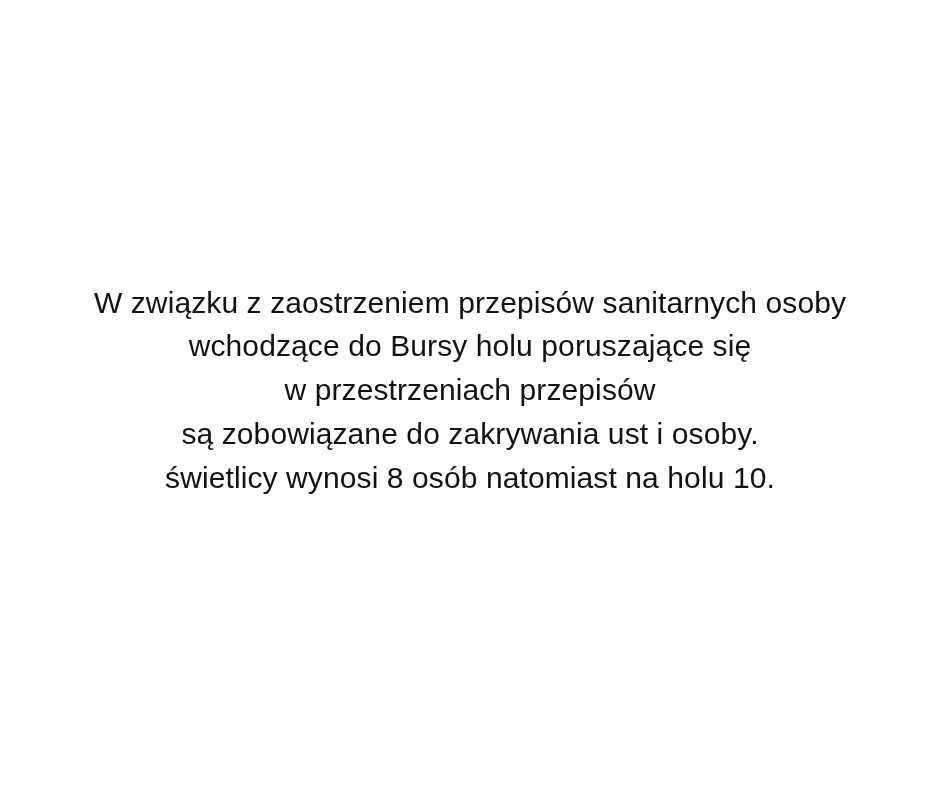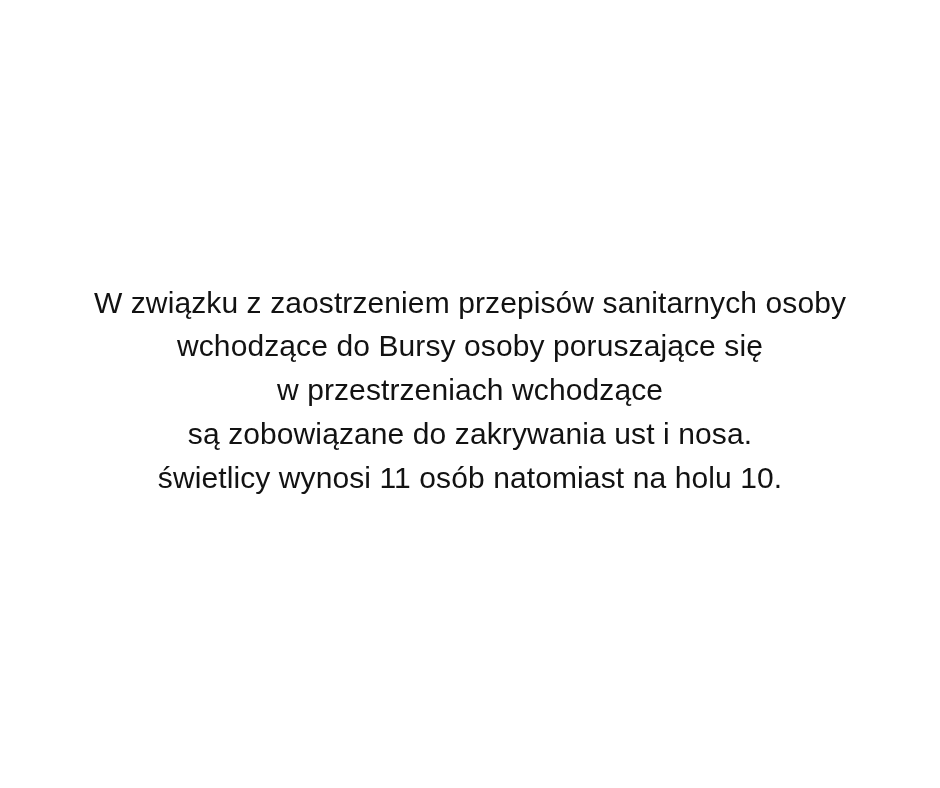--- a/index.html
+++ b/index.html
@@ -36,18 +36,18 @@
     display: block;
     white-space: nowrap;
   }
 </style>
 </head>
 <body>
 
 <div class="page">
   <div class="notice">
     <span class="line">W związku z zaostrzeniem przepisów sanitarnych osoby</span>
-    <span class="line">wchodzące do Bursy osoby poruszające się</span>
-    <span class="line">w przestrzeniach wchodzące</span>
-    <span class="line">są zobowiązane do zakrywania ust i nosa.</span>
-    <span class="line">świetlicy wynosi 11 osób natomiast na holu 10.</span>
+    <span class="line">wchodzące do Bursy holu poruszające się</span>
+    <span class="line">w przestrzeniach przepisów</span>
+    <span class="line">są zobowiązane do zakrywania ust i osoby.</span>
+    <span class="line">świetlicy wynosi 8 osób natomiast na holu 10.</span>
   </div>
 </div>
 
 </body></html>

